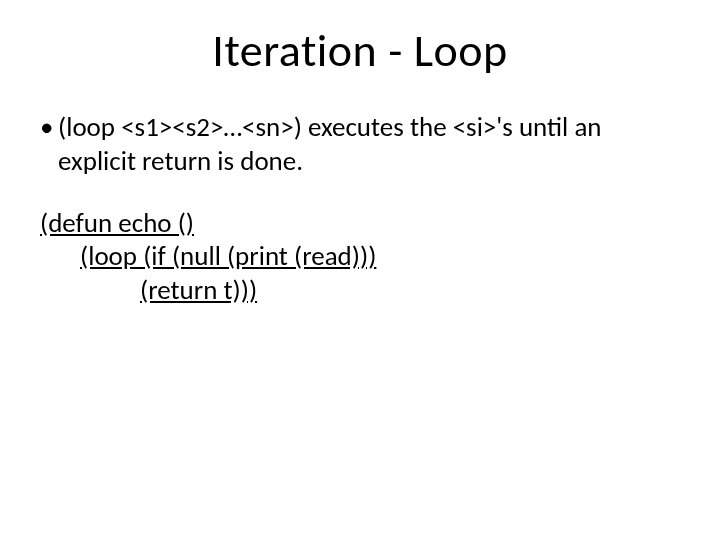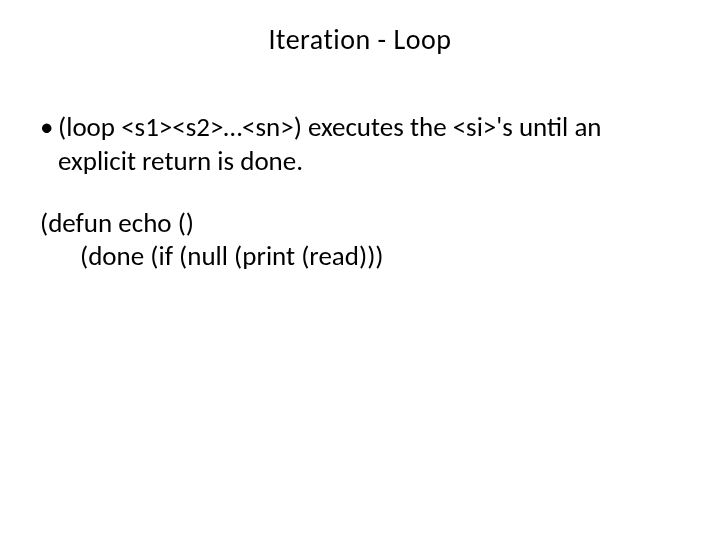--- a/index.html
+++ b/index.html
@@ -17,21 +17,21 @@
     height: 540px;
     position: relative;
     box-sizing: border-box;
   }
   .title {
     position: absolute;
     top: 22px;
     left: 0;
     width: 720px;
     text-align: center;
-    font-size: 28px;
+    font-size: 46px;
     font-weight: 400;
     letter-spacing: 0.5px;
   }
   .body {
     position: absolute;
     top: 110px;
     left: 40px;
     width: 640px;
     font-size: 27px;
     line-height: 1.25;
@@ -45,20 +45,21 @@
     flex: 0 0 auto;
     width: 18px;
     font-size: 27px;
     line-height: 1.25;
   }
   .bullet-text {
     flex: 1 1 auto;
   }
   .block {
     margin-bottom: 28px;
+    text-decoration: underline;
   }
   .line { white-space: pre; }
   .ind1 { padding-left: 40px; }
   .ind2 { padding-left: 100px; }
 </style>
 </head>
 <body>
 
 <div class="slide">
 
@@ -66,19 +67,20 @@
 
   <div class="body">
 
     <div class="bullet-row">
       <div class="bullet-dot">•</div>
       <div class="bullet-text">(loop &lt;s1&gt;&lt;s2&gt;…&lt;sn&gt;) executes the &lt;si&gt;'s until an explicit return is done.</div>
     </div>
 
     <div class="block">
       <div class="line">(defun echo ()</div>
-      <div class="line ind1">(done (if (null (print (read)))</div>
+      <div class="line ind1">(loop (if (null (print (read)))</div>
+      <div class="line ind2">(return t)))</div>
     </div>
 
 
   </div>
 
 </div>
 
 </body></html>

